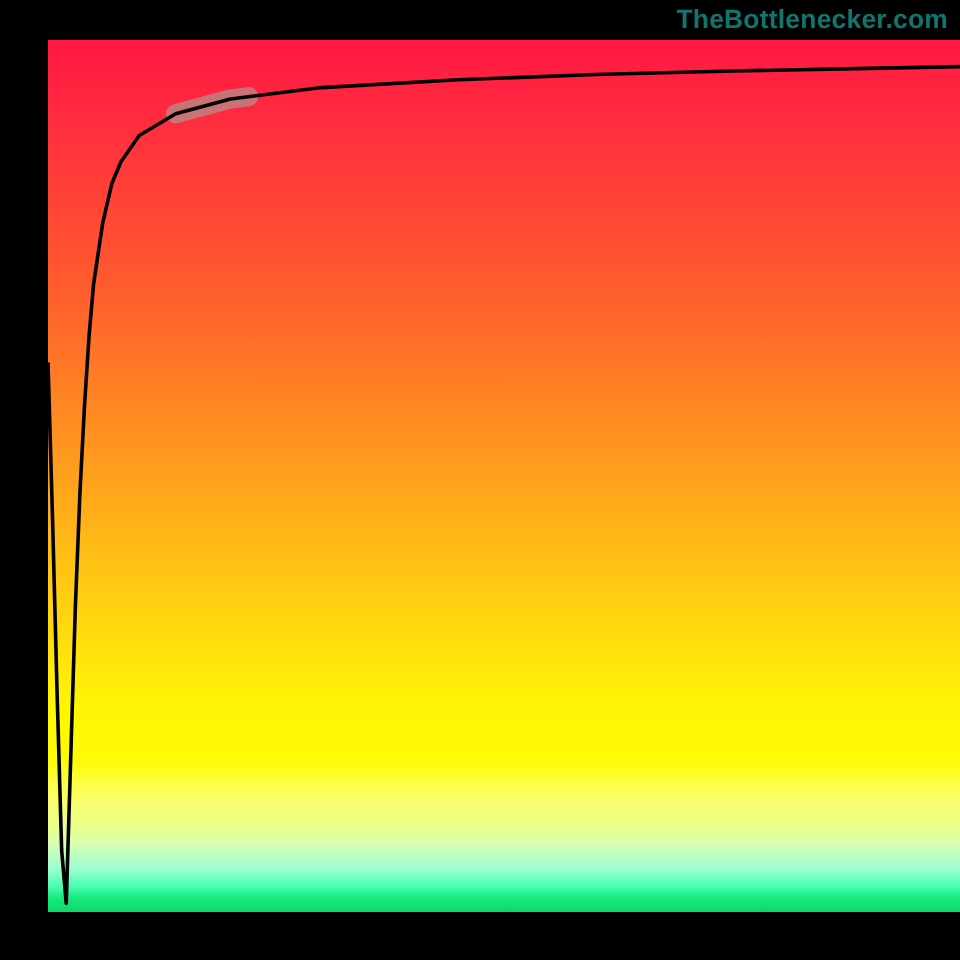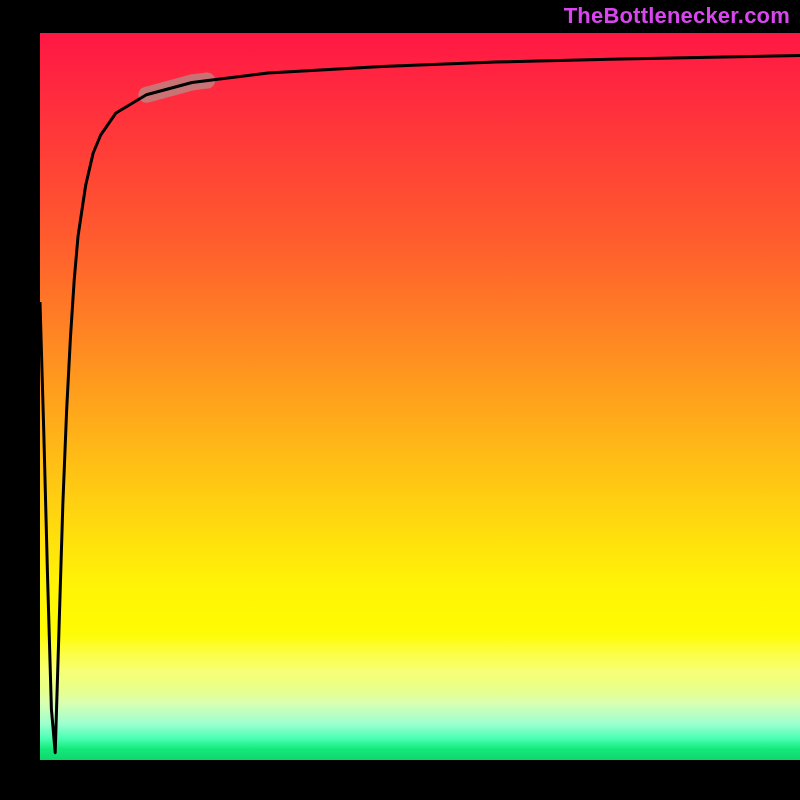--- a/index.html
+++ b/index.html
@@ -14,21 +14,21 @@
   .wrap {
     position: relative;
     width: 800px;
     height: 800px;
     background: #000;
   }
   .watermark {
     position: absolute;
     top: 3px;
     right: 10px;
-    color: #d946ef;
+    color: #0f766e;
     font-size: 22px;
     font-weight: 600;
     letter-spacing: 0.2px;
     z-index: 10;
   }
   .plot-area {
     position: absolute;
     left: 40px;
     top: 33px;
     width: 760px;

